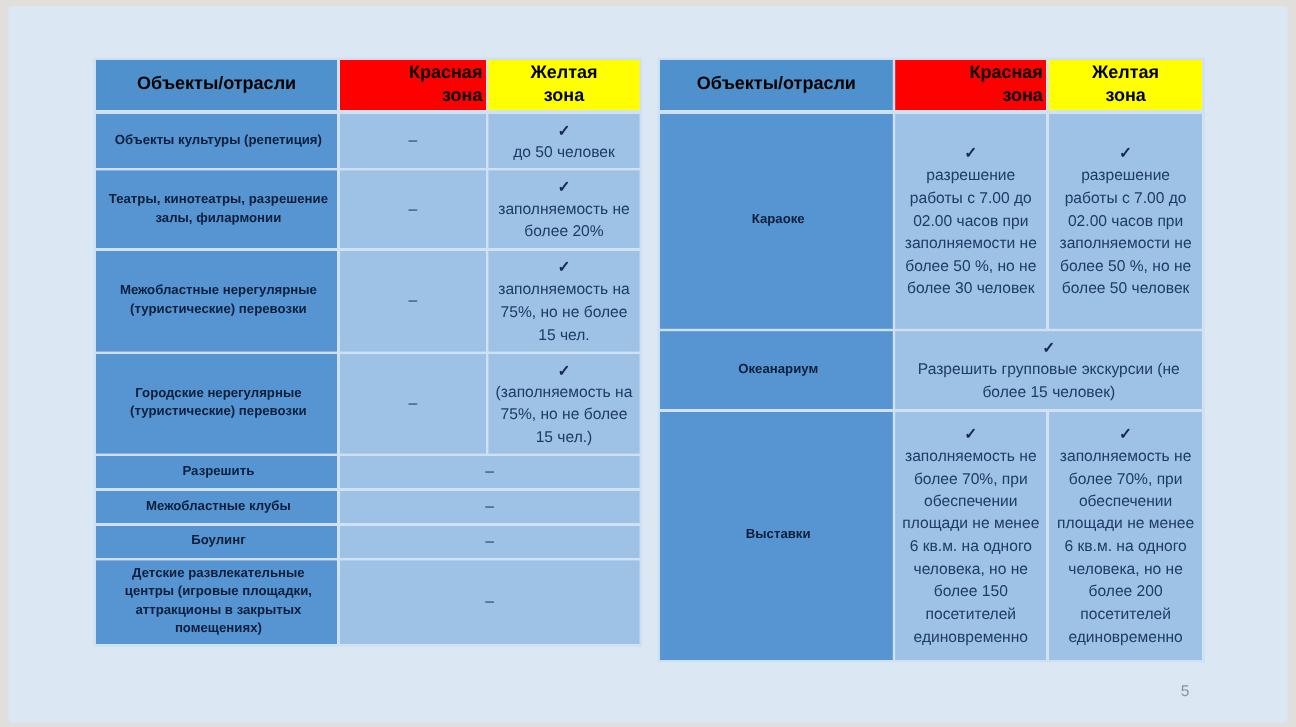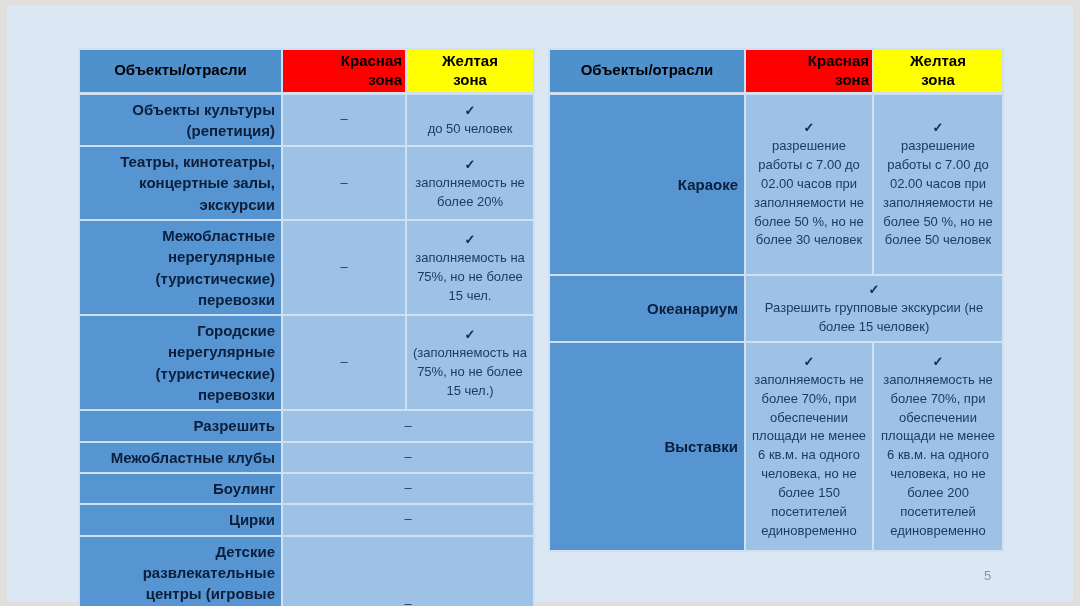--- a/index.html
+++ b/index.html
@@ -29,22 +29,22 @@
     font-size:15px;font-weight:bold;color:var(--header-text,#000);
     text-align:center;vertical-align:middle;white-space:pre-line;line-height:1.25;
     padding:2px 3px;
   }
   th.h-obj{background:var(--header-blue,#4f91cc);border-bottom-width:3px;}
   th.h-red{background:var(--red-zone,#ff0000);border-bottom-width:3px;text-align:right;}
   th.h-yellow{background:var(--yellow-zone,#ffff00);border-bottom-width:3px;}
   td.lbl{
     background:var(--label-blue,#5695d1);
     color:var(--label-text,#0b1e3c);
-    font-size:15px;font-weight:bold;line-height:1.42;
-    text-align:right;vertical-align:middle;
+    font-size:11px;font-weight:bold;line-height:1.42;
+    text-align:center;vertical-align:middle;
     padding:4px 6px 4px 9px;
   }
   td.val{
     background:var(--cell-blue,#9ec2e5);
     color:var(--cell-text,#1e3a66);
     font-size:13px;line-height:1.45;
     text-align:center;vertical-align:middle;
     padding:4px 5px;
   }
   .check{display:block;font-size:13px;line-height:19px;color:var(--check-color,#152a4d);font-weight:bold;}
@@ -87,21 +87,21 @@
 зона</th>
       </tr>
     </thead>
     <tbody>
         <tr>
           <td class="lbl">Объекты культуры (репетиция)</td>
           <td class="val" colspan="1"><span>–</span></td>
           <td class="val" colspan="1"><span class="check">✓</span><span>до 50 человек</span></td>
         </tr>
         <tr>
-          <td class="lbl">Театры, кинотеатры, концертные залы, экскурсии</td>
+          <td class="lbl">Театры, кинотеатры, разрешение залы, филармонии</td>
           <td class="val" colspan="1"><span>–</span></td>
           <td class="val" colspan="1"><span class="check">✓</span><span>заполняемость не более 20%</span></td>
         </tr>
         <tr>
           <td class="lbl">Межобластные нерегулярные (туристические) перевозки</td>
           <td class="val" colspan="1"><span>–</span></td>
           <td class="val" colspan="1"><span class="check">✓</span><span>заполняемость на 75%, но не более 15 чел.</span></td>
         </tr>
         <tr>
           <td class="lbl">Городские нерегулярные (туристические) перевозки</td>
@@ -111,24 +111,20 @@
         <tr>
           <td class="lbl">Разрешить</td>
           <td class="val" colspan="2"><span>–</span></td>
         </tr>
         <tr>
           <td class="lbl">Межобластные клубы</td>
           <td class="val" colspan="2"><span>–</span></td>
         </tr>
         <tr>
           <td class="lbl">Боулинг</td>
-          <td class="val" colspan="2"><span>–</span></td>
-        </tr>
-        <tr>
-          <td class="lbl">Цирки</td>
           <td class="val" colspan="2"><span>–</span></td>
         </tr>
         <tr>
           <td class="lbl">Детские развлекательные центры (игровые площадки, аттракционы в закрытых помещениях)</td>
           <td class="val" colspan="2"><span>–</span></td>
         </tr>
       </tbody>
   </table>
 </div>
 

